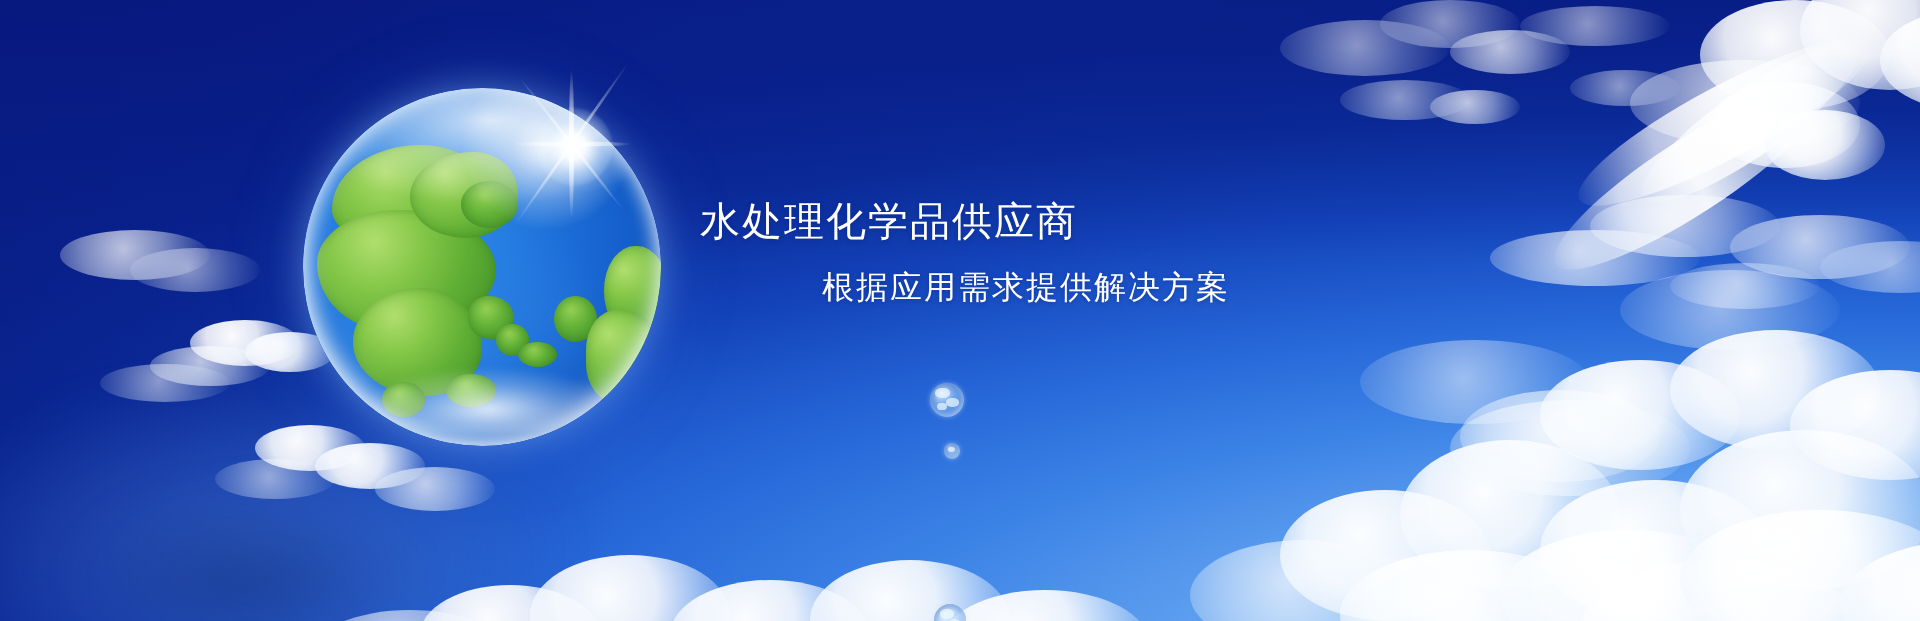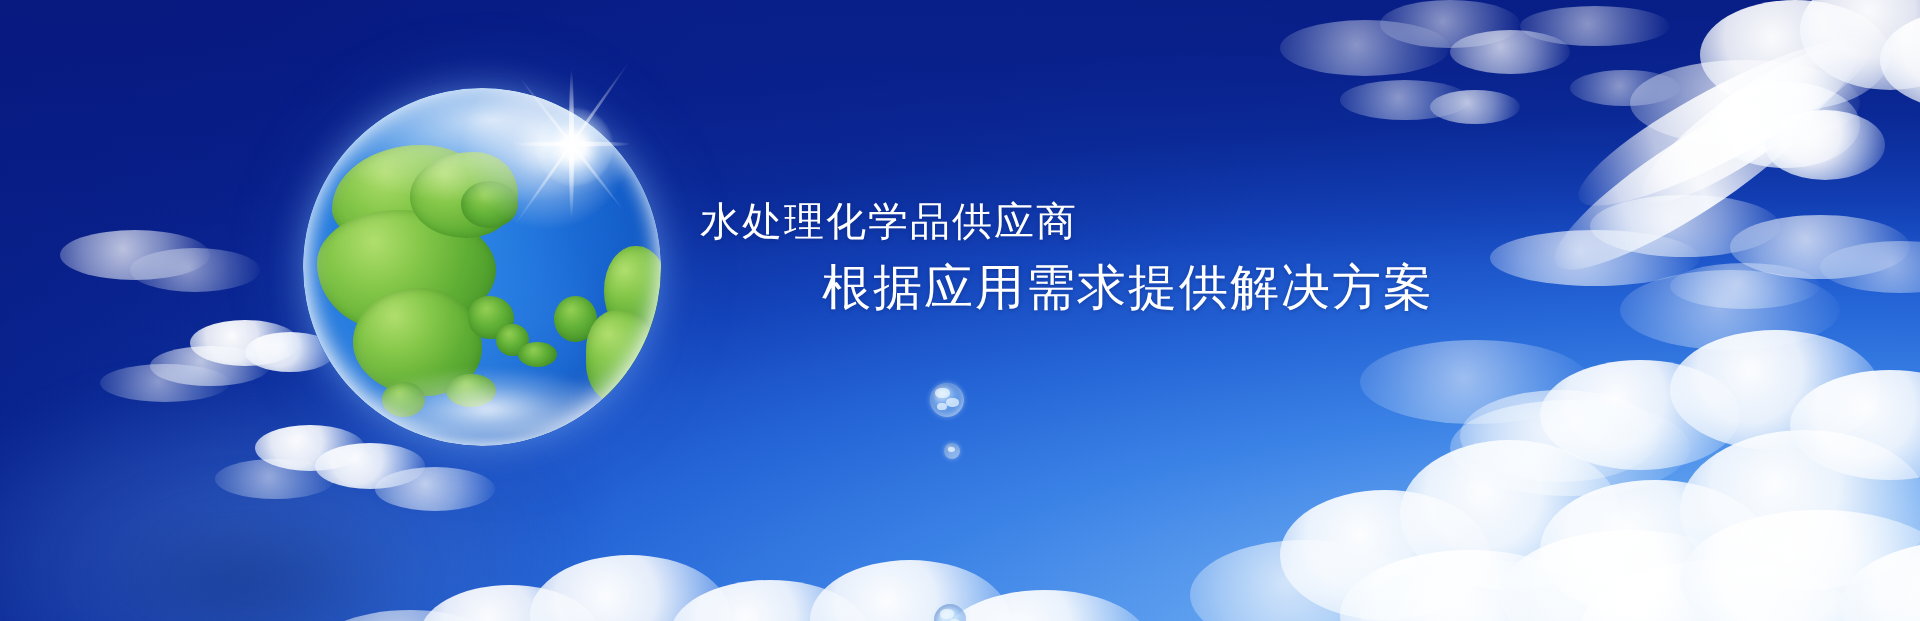--- a/index.html
+++ b/index.html
@@ -234,21 +234,21 @@
   }
   #hl-line-1 {
     left: 700px;
     top: 197px;
     font-size: 40px;
     line-height: 48px;
   }
   #hl-line-2 {
     left: 822px;
     top: 263px;
-    font-size: 49px;
+    font-size: 32px;
     line-height: 48px;
   }
 </style>
 </head>
 <body>
 
 <div id="banner">
 
   <div class="sky-base"></div>
   <div class="sky-deep"></div>

